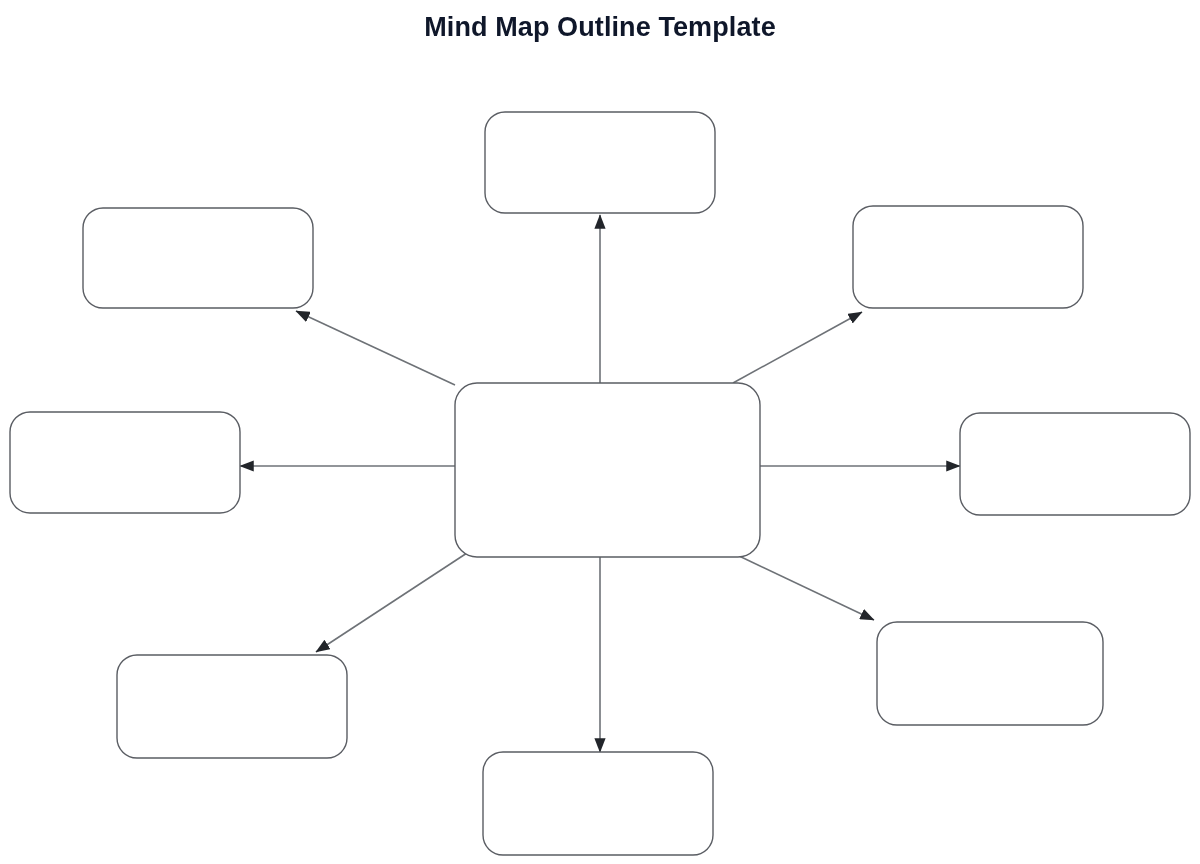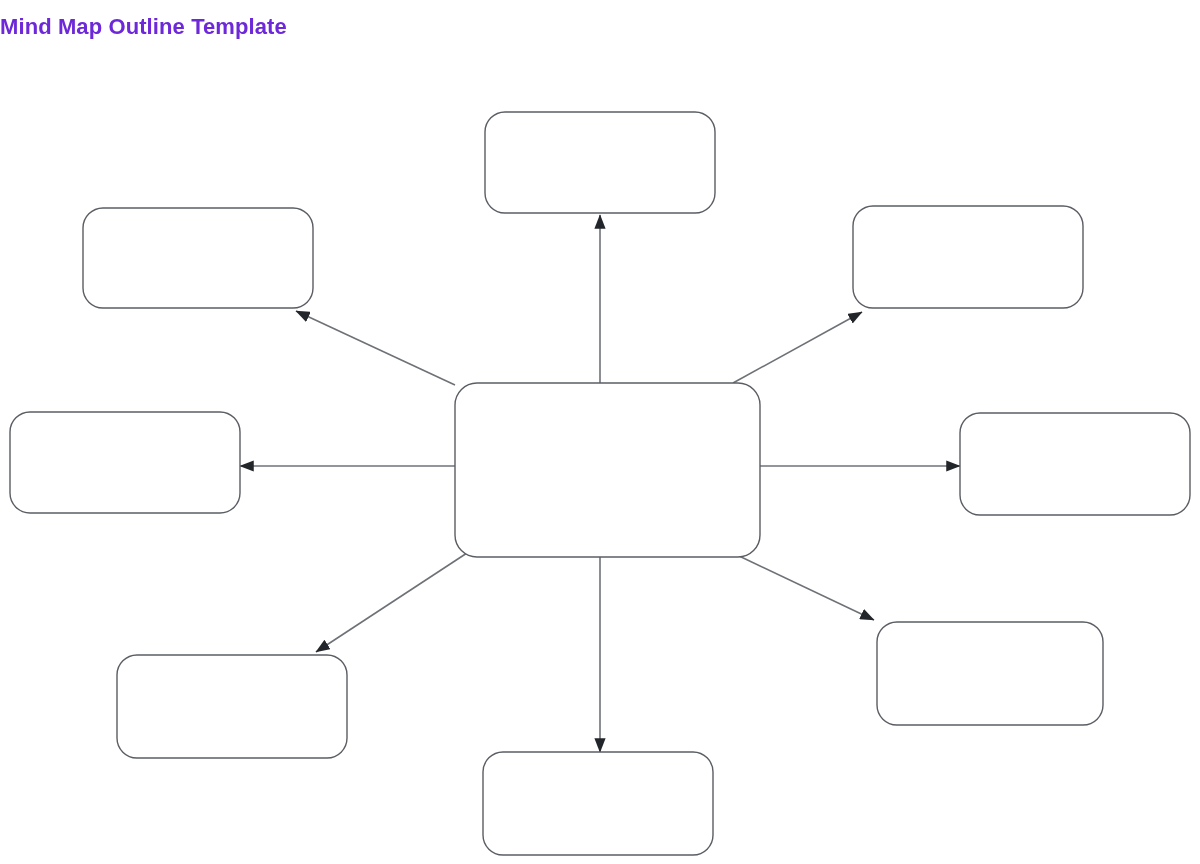--- a/index.html
+++ b/index.html
@@ -23,26 +23,26 @@
     top: 0;
     width: 1200px;
     height: 864px;
   }
 
   #title {
     position: absolute;
     left: 0;
     top: 10px;
     width: 1200px;
-    text-align: left;
+    text-align: center;
     font-family: "Liberation Sans", sans-serif;
-    font-size: 22px;
+    font-size: 27px;
     font-weight: bold;
     letter-spacing: 0.1px;
-    color: #6d28d9;
+    color: #0f172a;
     line-height: 34px;
     white-space: nowrap;
   }
 
   .node-label {
     position: absolute;
     display: flex;
     align-items: center;
     justify-content: center;
     text-align: center;

